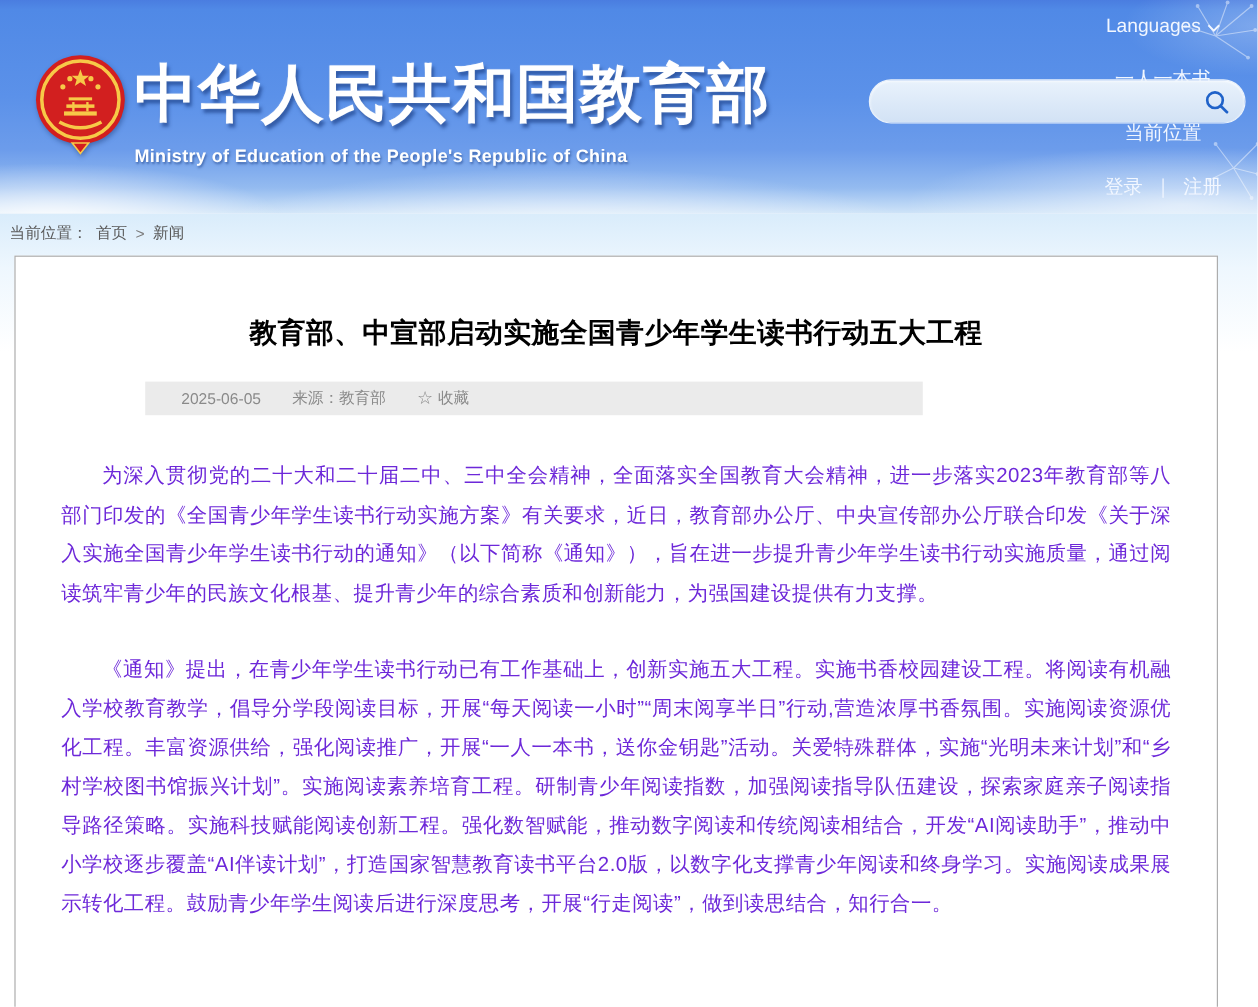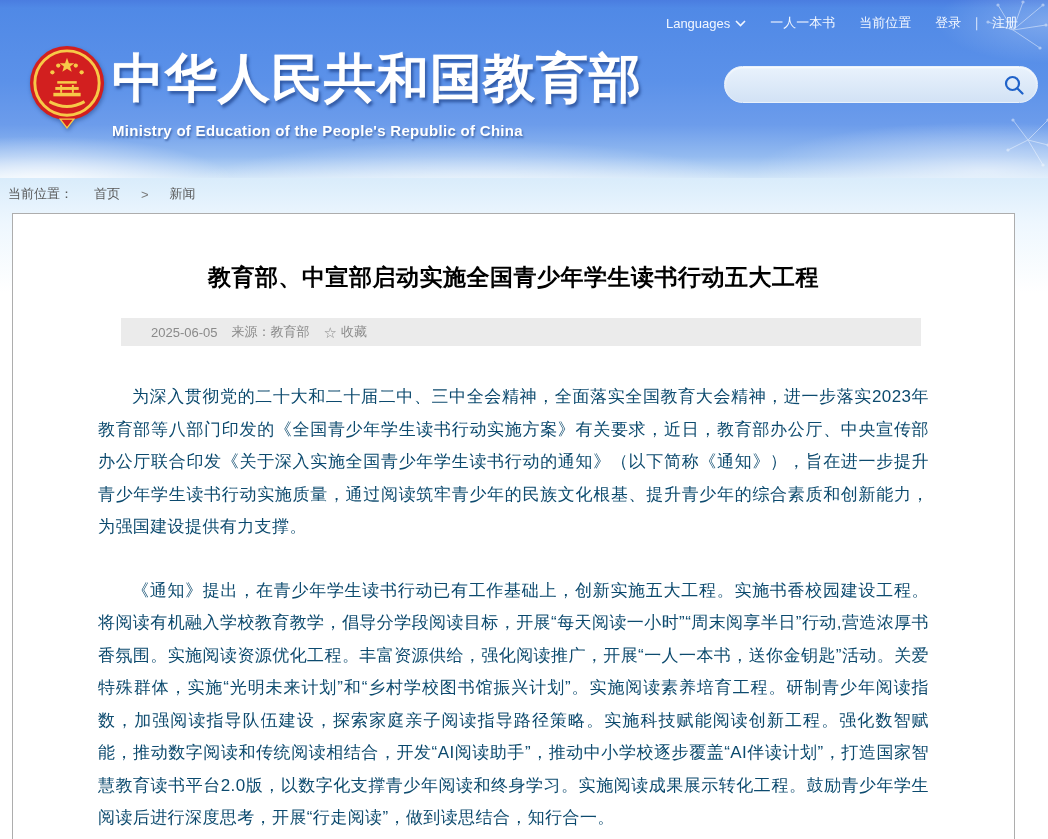--- a/index.html
+++ b/index.html
@@ -17,21 +17,21 @@
       radial-gradient(ellipse 280px 70px at 4% 104%,  rgba(255,255,255,.95), rgba(255,255,255,0) 70%),
       radial-gradient(ellipse 430px 85px at 45% 112%, rgba(255,255,255,.75), rgba(255,255,255,0) 70%),
       radial-gradient(ellipse 330px 70px at 94% 96%,  rgba(255,255,255,.55), rgba(255,255,255,0) 70%),
       radial-gradient(ellipse 160px 60px at 100% 12%, rgba(255,255,255,.25), rgba(255,255,255,0) 70%),
       linear-gradient(180deg, #4a7de0 0px, #5089e6 8px, #5b91e9 45%, #6c9ceb 70%, #94bbf0 88%, #cfe4f8 100%);
   }
 
   .topnav {
     position: absolute; top: 14px; right: 30px;
     display: flex; align-items: center; gap: 24px;
-    color: #f2f7ff; font-size: 13px;
+    color: #f2f7ff; font-size: 16px; flex-direction: column;
   }
   .topnav a { color: #f2f7ff; text-decoration: none; cursor: pointer; }
   .lang { display: flex; align-items: center; gap: 5px; }
   .auth { display: flex; gap: 9px; }
 
   .emblem { position: absolute; left: 28px; top: 42px; filter: drop-shadow(1px 2px 2px rgba(20,50,110,.45)); cursor: pointer; }
 
   .site-title-block { position: absolute; left: 112px; top: 44px; color: #ffffff; }
   .site-title {
     margin: 0; font-size: 52px; font-weight: bold; letter-spacing: 1px;
@@ -58,43 +58,43 @@
 
   .decoration { position: absolute; pointer-events: none; }
 
   
   .below-header {
     min-height: 661px;
     background: linear-gradient(180deg, #d9ecfb 0px, #eef7fe 45px, #ffffff 115px);
   }
   .breadcrumb {
     padding: 7px 0 0 8px; font-size: 13px; color: #595959;
-    display: flex; align-items: center; gap: 21px;
+    display: flex; align-items: center; gap: 7px;
   }
   .breadcrumb a { color: #595959; text-decoration: none; cursor: pointer; }
   .crumb-sep { color: #7a7a7a; }
 
   
   .card {
     margin: 10px 0 0 12px; width: 1003px; min-height: 705px;
     background: #ffffff; border: 1px solid #adadad;
   }
   .article-title {
     margin: 48px 60px 0; text-align: center;
     font-size: 23px; font-weight: bold; color: #000000; letter-spacing: .5px;
   }
   .meta-bar {
-    margin: 25px 0 0 108px; width: 800px; height: 28px;
+    margin: 25px 0 0 108px; width: 648px; height: 28px;
     background: #ebebeb; display: flex; align-items: center;
-    padding-left: 30px; gap: 14px; font-size: 13px; color: #8a8a8a;
+    padding-left: 30px; gap: 26px; font-size: 13px; color: #8a8a8a;
   }
   .collect { display: flex; align-items: center; gap: 4px; cursor: pointer; color: #8a8a8a; }
   .star-glyph { font-size: 15px; line-height: 1; }
   .article-body {
-    margin: 35px 85px 0; font-size: 17px; color: #0c4a6e;
+    margin: 35px 38px 0; font-size: 17px; color: #6d28d9;
     line-height: 32.5px; text-align: justify; letter-spacing: .4px;
   }
   .article-body p { text-indent: 2em; margin: 0 0 31px 0; }
 </style>
 </head>
 <body>
 
 <div class="header">
 
   <svg class="decoration" style="right:0; top:0;" width="130" height="175" viewBox="0 0 130 175" opacity="0.45">

